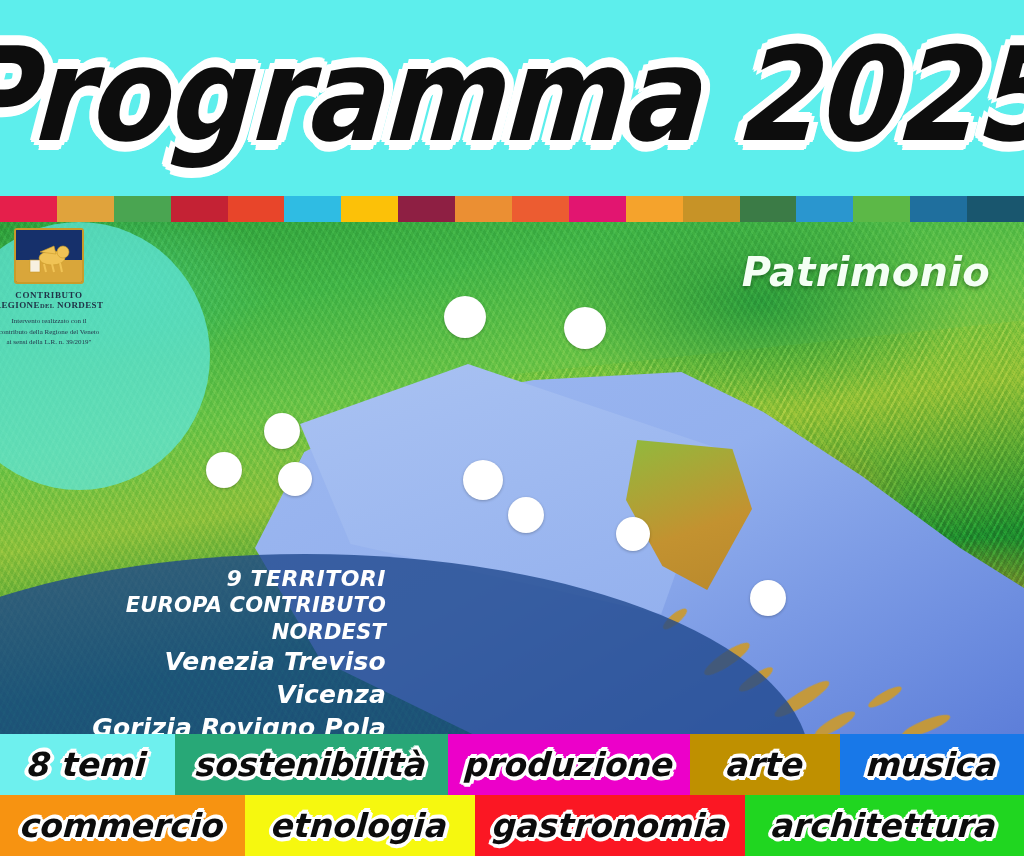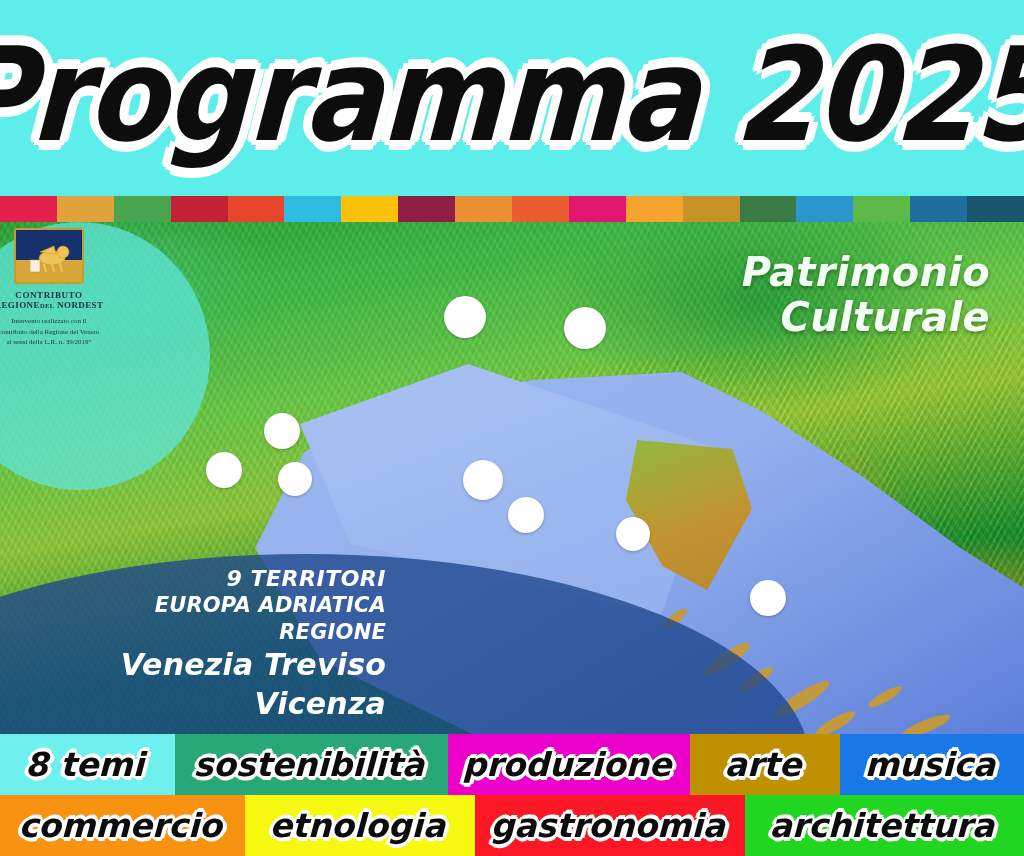--- a/index.html
+++ b/index.html
@@ -100,21 +100,21 @@
   
   .dot{position:absolute;border-radius:50%;background:#ffffff;box-shadow:0 1px 3px rgba(0,0,0,.25);}
 
   
   .blue-ellipse{position:absolute;left:-200px;top:332px;width:1010px;height:420px;border-radius:50%;
       background:rgba(30,70,140,.78);}
   .territori{position:absolute;left:46px;top:344px;width:340px;color:#ffffff;text-align:right;
       font-family:"DejaVu Sans",sans-serif;font-style:italic;font-weight:bold;}
   .terr-1{font-size:22px;letter-spacing:.5px;line-height:1.2;}
   .terr-2{font-size:21px;letter-spacing:.2px;line-height:1.25;}
-  .terr-city{font-size:30px;line-height:1.32;letter-spacing:.2px;}
+  .terr-city{font-size:25px;line-height:1.32;letter-spacing:.2px;}
 
   
   .tags{position:absolute;left:0;top:734px;width:1024px;height:122px;}
   .tag-row{display:flex;width:1024px;height:61px;}
   .tag{display:flex;align-items:center;justify-content:center;height:61px;}
   .tag span{
       font-family:"DejaVu Sans",sans-serif;font-weight:bold;font-style:italic;
       font-size:33px;color:#0c0c0c;white-space:nowrap;transform:skewX(-4deg);
       text-shadow:
         3px 0 0 #fff,-3px 0 0 #fff,0 3px 0 #fff,0 -3px 0 #fff,
@@ -165,21 +165,20 @@
         <div class="isle" style="left: 736px; top: 452px; width: 40px; height: 11px; transform: rotate(-34deg);"></div>
         <div class="isle" style="left: 770px; top: 470px; width: 64px; height: 14px; transform: rotate(-32deg);"></div>
         <div class="isle" style="left: 812px; top: 496px; width: 46px; height: 12px; transform: rotate(-30deg);"></div>
         <div class="isle" style="left: 866px; top: 470px; width: 38px; height: 10px; transform: rotate(-30deg);"></div>
         <div class="isle" style="left: 660px; top: 392px; width: 30px; height: 10px; transform: rotate(-40deg);"></div>
         <div class="isle" style="left: 900px; top: 498px; width: 52px; height: 12px; transform: rotate(-22deg);"></div>
       </div>
 
     <div class="map-headline">
       <div>Patrimonio</div>
-      <div>Culturale</div>
     </div>
 
     <div id="dots">
         <div class="dot" title="Venezia" style="left: 206px; top: 230px; width: 36px; height: 36px;"></div>
         <div class="dot" title="Treviso" style="left: 264px; top: 191px; width: 36px; height: 36px;"></div>
         <div class="dot" title="Vicenza" style="left: 278px; top: 240px; width: 34px; height: 34px;"></div>
         <div class="dot" title="Gorizia" style="left: 444px; top: 74px; width: 42px; height: 42px;"></div>
         <div class="dot" title="Rovigno" style="left: 463px; top: 238px; width: 40px; height: 40px;"></div>
         <div class="dot" title="Pola" style="left: 508px; top: 275px; width: 36px; height: 36px;"></div>
         <div class="dot" title="Fiume" style="left: 564px; top: 85px; width: 42px; height: 42px;"></div>
@@ -210,22 +209,23 @@
           <div>Intervento realizzato con il</div>
           <div>contributo della Regione del Veneto</div>
           <div>ai sensi della L.R. n. 39/2019"</div>
         </div>
       </div>
     </div>
 
     <div class="blue-ellipse"></div>
     <div class="territori">
       <div class="terr-1">9 TERRITORI</div>
-      <div class="terr-2">EUROPA ADRIATICA REGIONE</div>
+      <div class="terr-2">EUROPA CONTRIBUTO NORDEST</div>
       <div class="terr-city">Venezia  Treviso  Vicenza</div>
+      <div class="terr-city">Gorizia  Rovigno  Pola</div>
 
     </div>
 
   </div>
 
   <div class="tags">
     <div class="tag-row" id="tagRow0">
         <div class="tag" style="background: rgb(110, 240, 238); flex: 0 0 175px;">
           <span>8 temi</span>
         </div>

